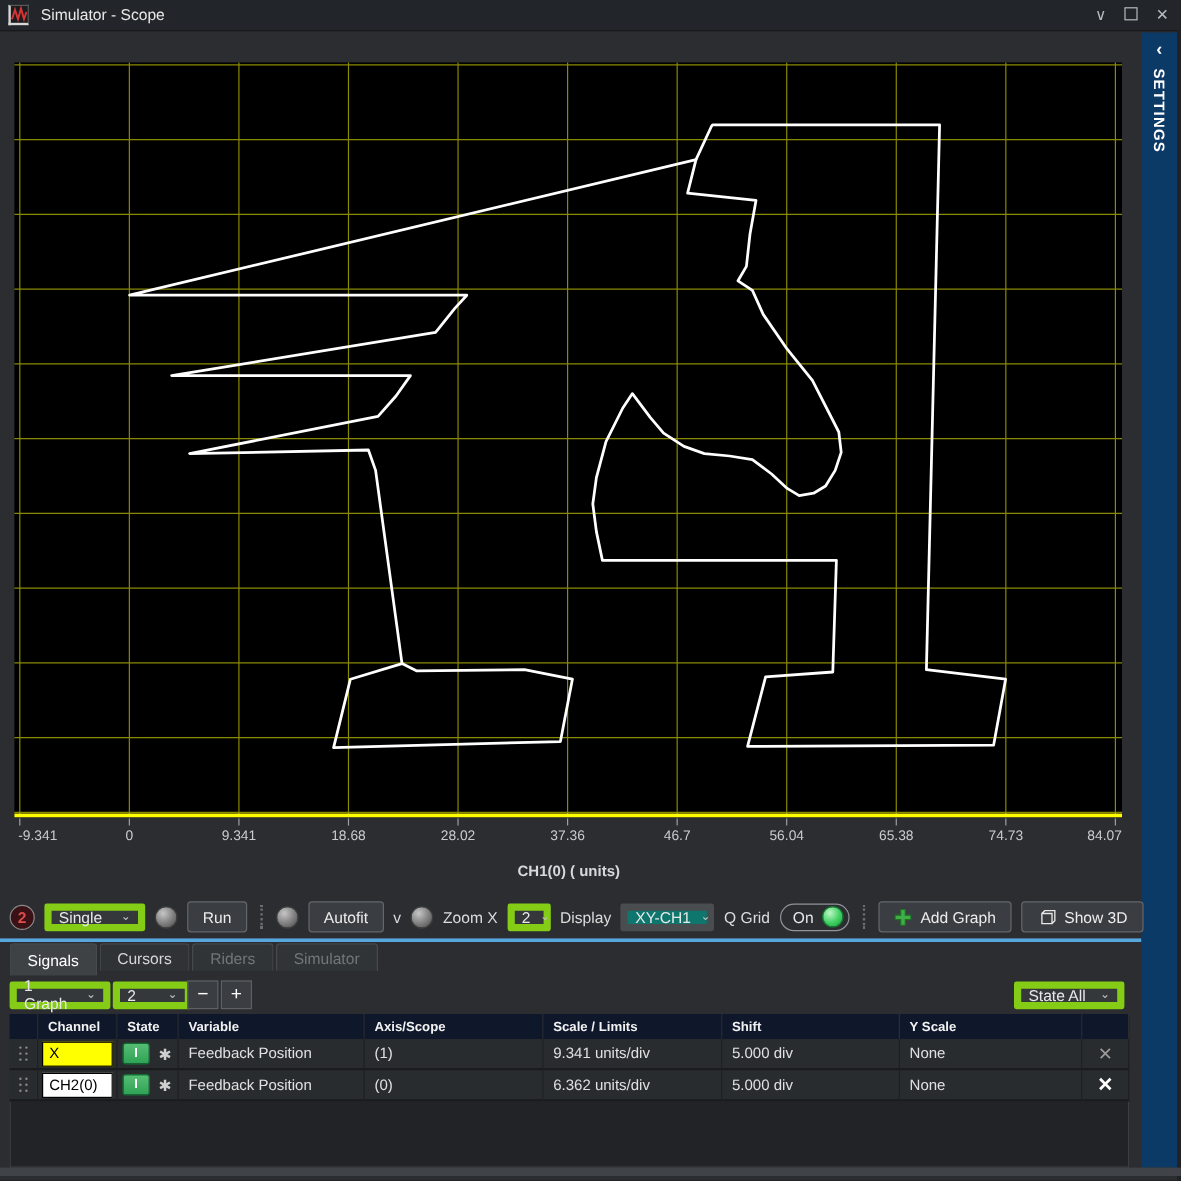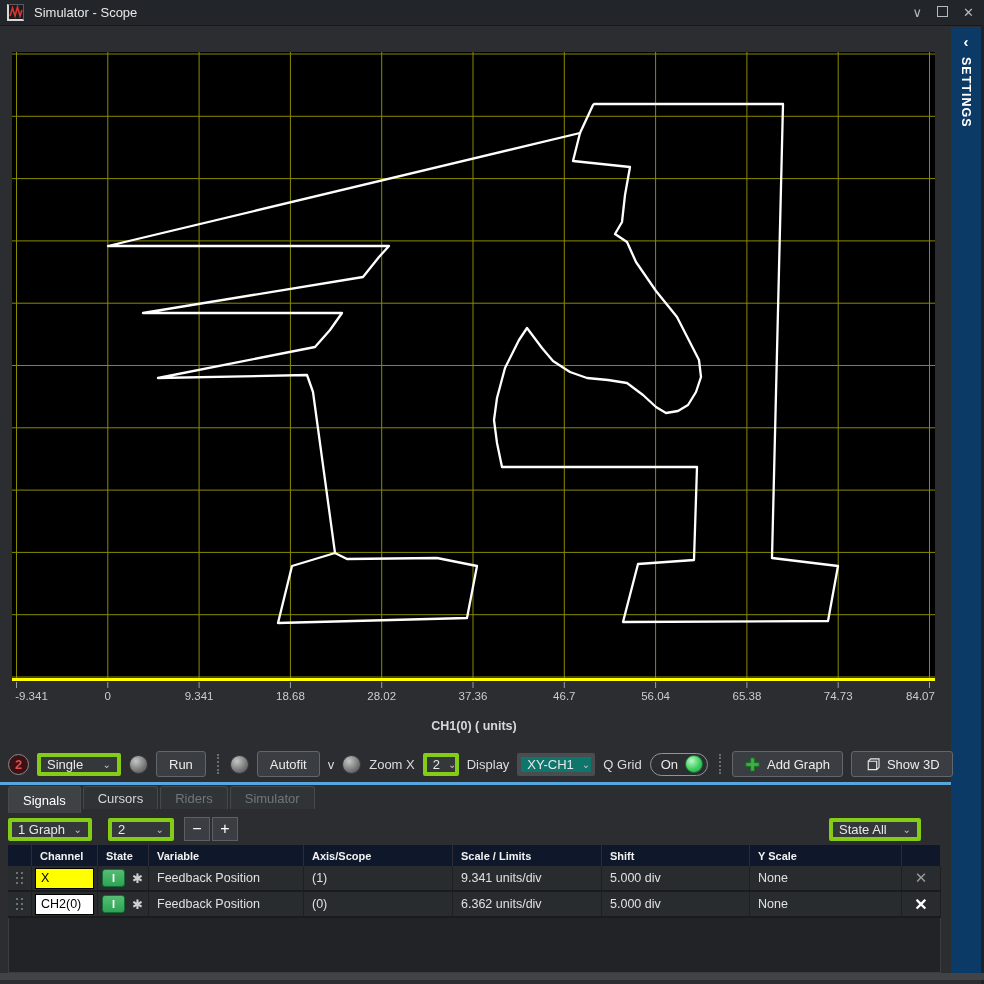--- a/index.html
+++ b/index.html
@@ -20,46 +20,46 @@
   .settings-strip{position:absolute;left:951px;top:27px;width:30px;height:946px;background:#0c3a66;}
   .settings-chevron{color:#fff;font-size:15px;font-weight:bold;text-align:center;margin-top:6px;}
   .settings-label{position:absolute;top:30px;left:50%;transform:translateX(-50%);writing-mode:vertical-rl;
     color:#fff;font-weight:bold;font-size:12.5px;letter-spacing:1px;}
   
   .scope-panel{position:absolute;left:8px;top:28px;width:942px;height:717px;}
   
   .toolbar{position:absolute;left:8px;top:747px;width:940px;height:34px;display:flex;align-items:center;gap:8px;font-size:13px;color:#dcdcdc;white-space:nowrap;}
   .badge2{width:19px;height:19px;border-radius:50%;background:#3a1215;border:1px solid #8a8a8a;color:#e04b4b;
     font-weight:bold;font-size:13px;display:flex;align-items:center;justify-content:center;flex:none;}
-  .dd{background:#35383b;border:4px solid #84cc16;color:#e8e8e8;height:23px;border-radius:2px;
+  .dd{background:#35383b;border:6px solid #84cc16;color:#e8e8e8;height:23px;border-radius:2px;
     display:flex;align-items:center;justify-content:space-between;padding:0 6px;box-sizing:border-box;flex:none;}
   .dd .chev{color:#c0c0c0;font-size:10px;margin-left:8px;}
   .dd.dark{background:#0f766e;border-color:#4a4d50;}
   .btn{background:#3a3d41;border:1px solid #63676b;border-radius:3px;height:26px;padding:0 12px;color:#ececec;
     display:flex;align-items:center;gap:7px;box-sizing:border-box;flex:none;}
   .led{width:17px;height:17px;border-radius:50%;border:1px solid #3c3c3c;flex:none;
     background:radial-gradient(circle at 35% 30%,#c6c6c6,#8a8a8a 45%,#575757 85%);}
   .led-green{width:16px;height:16px;border-radius:50%;border:1px solid #157a32;flex:none;
     background:radial-gradient(circle at 35% 30%,#bdf7c6,#3fcf62 55%,#1f9e42);}
   .toggle{height:23px;border:1px solid #90949a;border-radius:12px;padding:0 4px 0 10px;display:flex;align-items:center;gap:7px;color:#e8e8e8;box-sizing:border-box;flex:none;}
   .sep-dots{width:0;height:20px;border-left:2px dotted #6a6e72;margin:0 3px;flex:none;}
   .tb-label{flex:none;}
   
   .blue-sep{position:absolute;left:0;top:782px;width:951px;height:3px;background:#58a6de;}
   .tabstrip{position:absolute;left:8px;top:786px;width:940px;height:27px;display:flex;align-items:flex-start;gap:2px;}
   .tab{height:23px;padding:0 14px;background:#303335;border:1px solid #46494d;border-bottom:none;border-radius:3px 3px 0 0;
     color:#d4d6d8;font-size:13px;display:flex;align-items:center;box-sizing:border-box;}
   .tab.active{background:#3e4245;color:#ffffff;height:27px;}
   .tab.disabled{color:#71767b;background:#313437;}
   
-  .signals-toolbar{position:absolute;left:8px;top:815px;width:933px;height:28px;display:flex;align-items:center;gap:16px;font-size:13px;color:#dcdcdc;}
+  .signals-toolbar{position:absolute;left:8px;top:815px;width:933px;height:28px;display:flex;align-items:center;gap:2px;font-size:13px;color:#dcdcdc;}
   .sq-btn{width:26px;height:24px;background:#3a3d41;border:1px solid #5c6064;color:#fff;font-size:16px;
     display:flex;align-items:center;justify-content:center;box-sizing:border-box;flex:none;}
   .plusminus{display:flex;gap:2px;margin-left:-6px;}
-  .state-all{margin-left:auto;margin-right:20px;}
+  .state-all{margin-left:auto;margin-right:4px;}
   
   .sigtable{position:absolute;left:8px;top:845px;width:933px;}
   .trow{display:grid;grid-template-columns:24px 66px 51px 155px 149px 149px 148px 152px 39px;}
   .hcell{background:#0f172a;color:#f2f2f2;font-weight:bold;font-size:11px;display:flex;align-items:center;
     padding-left:8px;border-right:1px solid #2b2d30;height:21px;box-sizing:border-box;}
   .hcell.nopad{padding-left:0;}
   .cell{background:#292c2f;color:#e0e0e0;font-size:12.5px;display:flex;align-items:center;padding-left:8px;
     border-right:1px solid #1d1f21;border-bottom:2px solid #191b1d;height:26px;box-sizing:border-box;}
   .cell.nopad{padding-left:0;}
   .grip{display:grid;grid-template-columns:3px 3px;grid-auto-rows:3px;gap:2px;margin:0 auto;}

